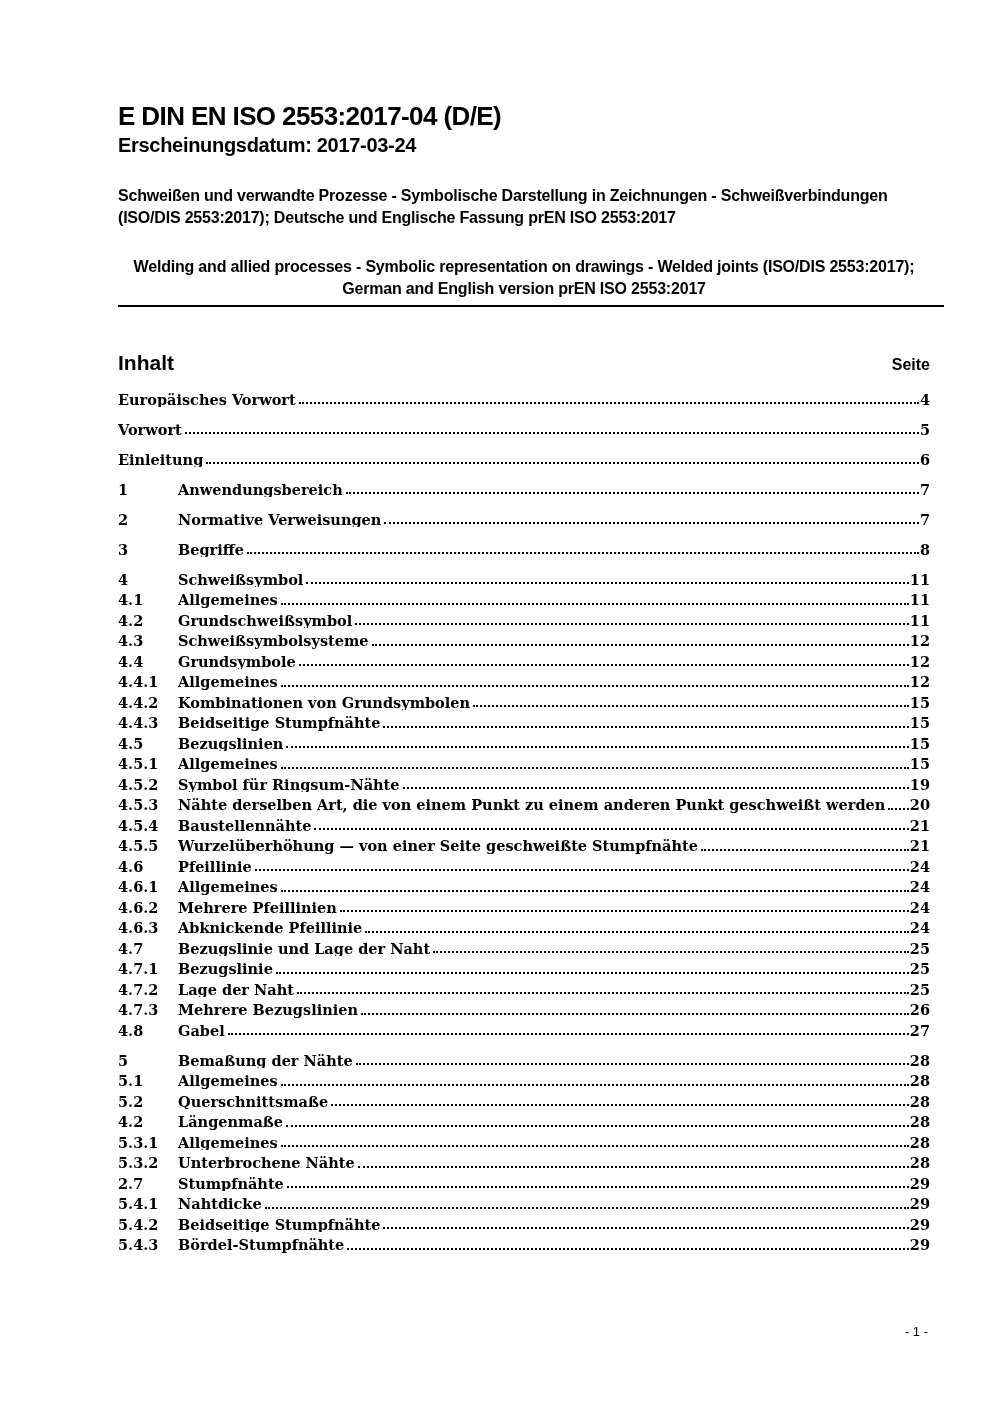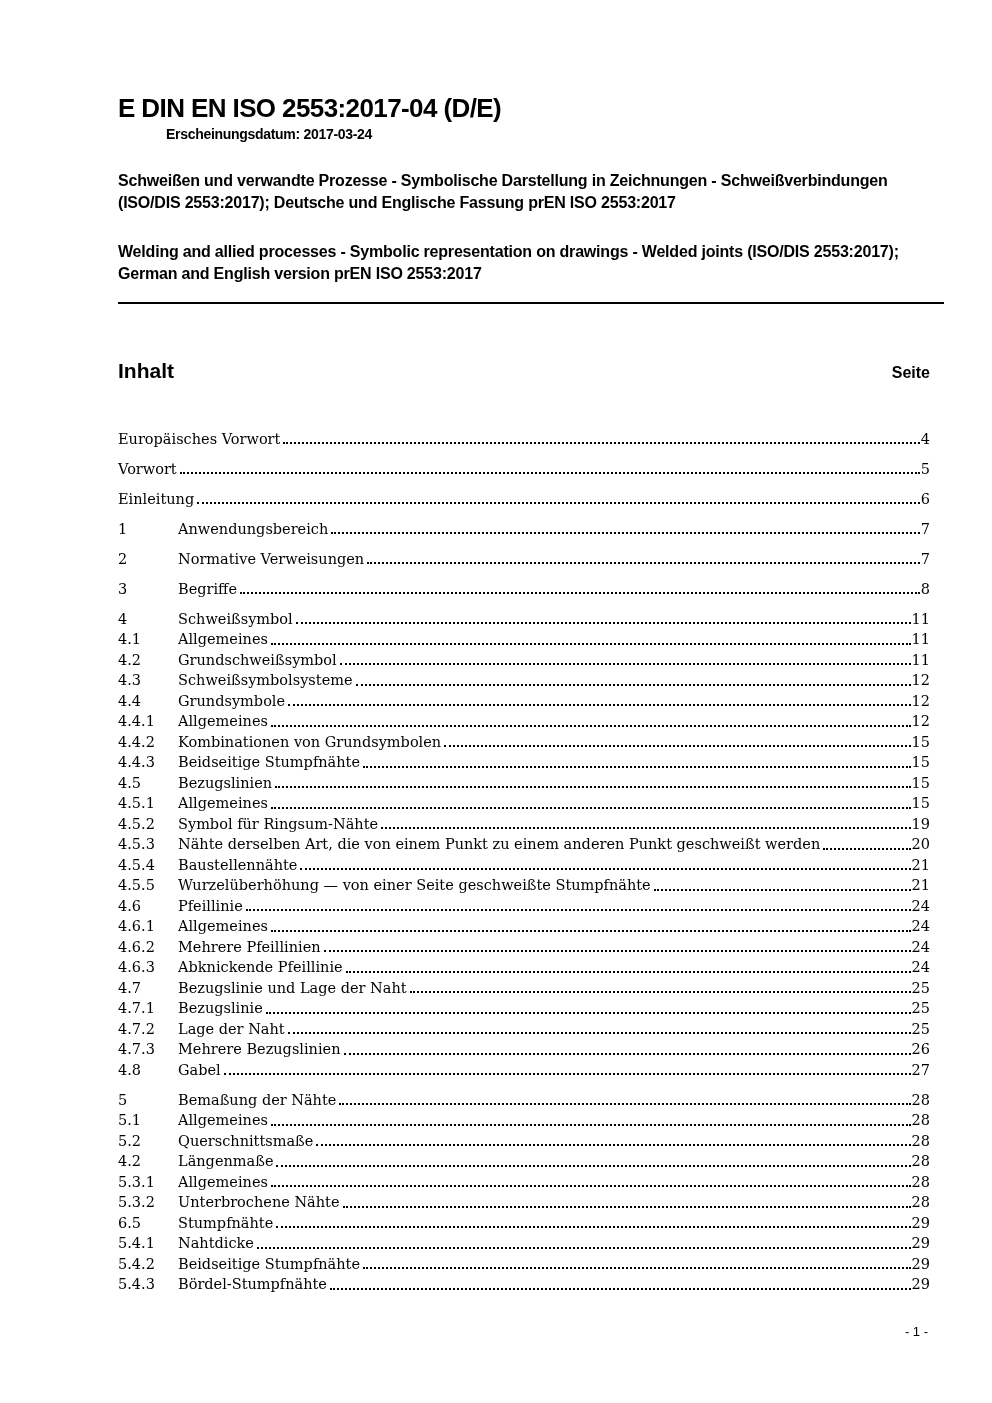--- a/index.html
+++ b/index.html
@@ -8,70 +8,70 @@
     width: 992px;
     height: 1403px;
     background: #ffffff;
     color: #000000;
     font-family: "Liberation Sans", sans-serif;
     overflow: hidden;
   }
   .content {
     position: absolute;
     left: 118px;
-    top: 8px;
+    top: 16px;
     width: 812px;
   }
   .doc-title {
     margin-top: 86px;
     font-size: 26px;
     font-weight: bold;
     letter-spacing: -0.6px;
     line-height: 1.1;
     white-space: nowrap;
   }
   .pub-date {
     margin-top: 3px;
-    font-size: 14px;
+    font-size: 20px;
     font-weight: bold;
     letter-spacing: -0.3px;
-    margin-left: 48px;
   }
   .title-block {
     font-size: 16px;
     font-weight: bold;
     letter-spacing: -0.2px;
     line-height: 22.5px;
   }
   .title-de { margin-top: 28px; }
   .title-en {
     margin-top: 26px;
     border-bottom: 2px solid #000;
-    padding-bottom: 16px;
+    padding-bottom: 4px;
     margin-right: -14px;
     padding-right: 14px;
+    text-align: center;
   }
   .toc-header {
-    margin-top: 55px;
+    margin-top: 44px;
     display: flex;
     justify-content: space-between;
     align-items: baseline;
   }
   .toc-heading {
     font-size: 21px;
     font-weight: bold;
   }
   .toc-seite {
     font-size: 16px;
     font-weight: bold;
   }
   .toc-list {
-    margin-top: 44px;
+    margin-top: 12px;
     font-family: "DejaVu Serif", "Liberation Serif", serif;
-    font-weight: normal;
+    font-weight: bold;
     font-size: 14.5px;
   }
   .toc-row {
     display: flex;
     align-items: flex-end;
     height: 20.5px;
   }
   .toc-row.lvl-top { margin-top: 9.5px; }
   .toc-num {
     flex: none;
@@ -324,21 +324,21 @@
           <span class="toc-leader"></span>
           <span class="toc-page">28</span>
         </div>
         <div class="toc-row">
           <span class="toc-num">5.3.2</span>
           <span class="toc-title">Unterbrochene Nähte</span>
           <span class="toc-leader"></span>
           <span class="toc-page">28</span>
         </div>
         <div class="toc-row">
-          <span class="toc-num">6.5</span>
+          <span class="toc-num">2.7</span>
           <span class="toc-title">Stumpfnähte</span>
           <span class="toc-leader"></span>
           <span class="toc-page">29</span>
         </div>
         <div class="toc-row">
           <span class="toc-num">5.4.1</span>
           <span class="toc-title">Nahtdicke</span>
           <span class="toc-leader"></span>
           <span class="toc-page">29</span>
         </div>

